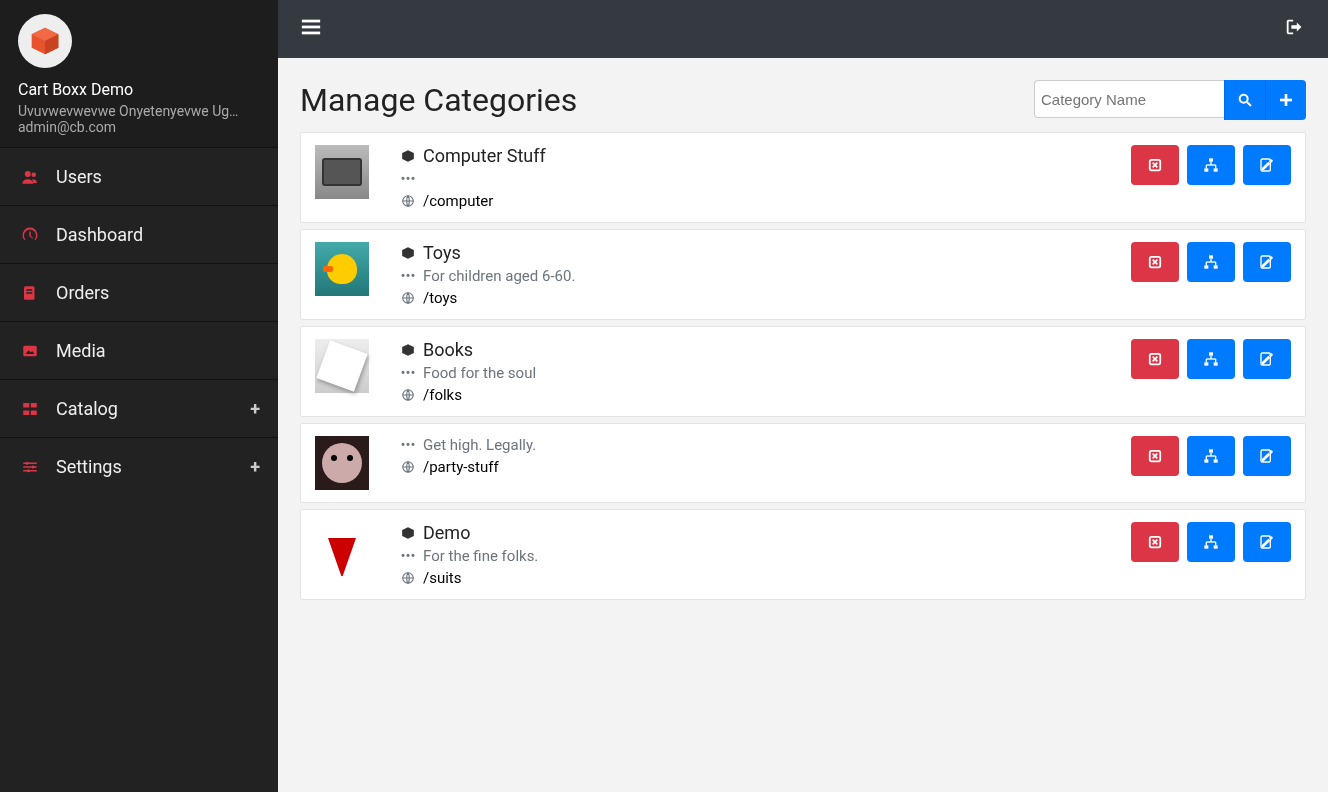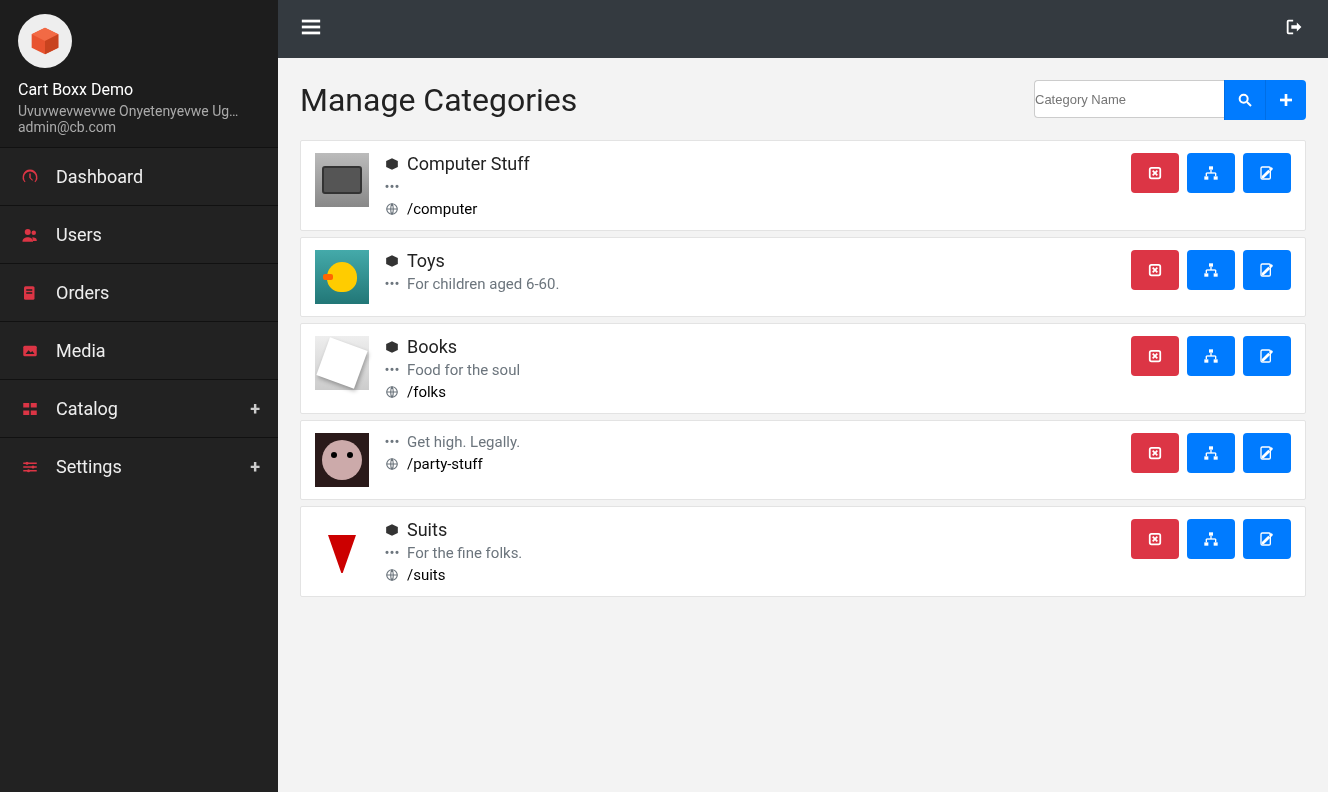--- a/index.html
+++ b/index.html
@@ -15,32 +15,32 @@
 .nav { list-style: none; }
 .nav-item { display: flex; align-items: center; padding: 18px 18px; border-top: 1px solid #111; cursor: pointer; font-size: 18px; color: #eee; position: relative; }
 .nav-icon { width: 24px; color: #dc3545; margin-right: 14px; display: inline-flex; align-items: center; justify-content: center; }
 .nav-label { flex: 1; }
 .nav-expand { color: #ccc; font-weight: bold; }
 .main { flex: 1; display: flex; flex-direction: column; background: #f3f3f3; }
 .topbar { height: 58px; background: #343a40; display: flex; align-items: center; padding: 0 22px; justify-content: space-between; }
 .hamburger { color: #fff; cursor: pointer; }
 .logout { color: #fff; cursor: pointer; }
 .content { padding: 22px; overflow: auto; flex: 1; }
-.page-head { display: flex; align-items: center; justify-content: space-between; margin-bottom: 20px; }
+.page-head { display: flex; align-items: center; justify-content: space-between; margin-bottom: 12px; }
 .page-title { font-size: 32px; font-weight: 400; color: #222; }
 .search-group { display: flex; }
-.search-input { height: 38px; width: 190px; border: 1px solid #ccc; border-right: none; border-radius: 4px 0 0 4px; padding: 0 0; font-size: 13px; outline: none; }
+.search-input { height: 38px; width: 190px; border: 1px solid #ccc; border-right: none; border-radius: 4px 0 0 4px; padding: 0 6px; font-size: 15px; outline: none; }
 .btn { height: 40px; min-width: 40px; padding: 0 12px; border: none; cursor: pointer; display: inline-flex; align-items: center; justify-content: center; color: #fff; }
 .btn-blue { background: #007bff; }
 .btn-red { background: #dc3545; }
 .search-btn { border-left: 1px solid rgba(0,0,0,0.1); }
 .search-btn.first { border-radius: 0; }
 .search-btn.last { border-radius: 0 4px 4px 0; }
 .cat-list { background: transparent; }
-.cat-row { background: #fff; border: 1px solid #e3e3e3; border-radius: 2px; padding: 12px 14px; display: flex; gap: 16px; margin-bottom: 6px; }
+.cat-row { background: #fff; border: 1px solid #e3e3e3; border-radius: 2px; padding: 12px 14px; display: flex; gap: 32px; margin-bottom: 6px; }
 .cat-thumb { width: 54px; height: 54px; background: #ddd; flex-shrink: 0; display: flex; align-items: center; justify-content: center; }
 .cat-thumb.t1 { background: linear-gradient(#bbb,#888); }
 .cat-thumb.t2 { background: linear-gradient(#4aa,#277); }
 .cat-thumb.t3 { background: linear-gradient(#eee,#ccc); }
 .cat-thumb.t4 { background: #2a1a1a; }
 .cat-thumb.t5 { background: #fff; }
 .cat-info { flex: 1; min-width: 0; }
 .cat-name { font-size: 18px; color: #222; margin-bottom: 4px; display: flex; align-items: center; gap: 8px; }
 .cat-desc { font-size: 15px; color: #6c757d; margin-bottom: 4px; white-space: nowrap; overflow: hidden; text-overflow: ellipsis; max-width: 340px; display: flex; align-items: center; gap: 8px; }
 .cat-slug { font-size: 15px; color: #000000; display: flex; align-items: center; gap: 8px; }
@@ -74,35 +74,35 @@
           </svg>
       </div>
       <div class="site-name">Cart Boxx Demo</div>
       <div class="user-name">Uvuvwevwevwe Onyetenyevwe Ug…</div>
       <div class="user-email">admin@cb.com</div>
     </div>
     <ul class="nav">
       <li class="nav-item">
         <span class="nav-icon">
             <svg width="18" height="18" viewBox="0 0 24 24" fill="currentColor">
-              <path d="M12 2a10 10 0 00-7 17l1-1a8 8 0 1112 0l1 1A10 10 0 0012 2zm0 5a1 1 0 011 1v5l3 3-1 1-4-4V8a1 1 0 011-1z"></path>
-            </svg>
-          </span>
-        <span class="nav-label">Dashboard</span>
-      </li>
-      <li class="nav-item">
-        <span class="nav-icon">
-            <svg width="18" height="18" viewBox="0 0 24 24" fill="currentColor">
               <circle cx="9" cy="8" r="4"></circle>
               <path d="M2 20c0-3 4-5 7-5s7 2 7 5v1H2z"></path>
               <circle cx="17" cy="9" r="3"></circle>
               <path d="M15 15c3 0 6 1 6 4v1h-5"></path>
             </svg>
           </span>
         <span class="nav-label">Users</span>
+      </li>
+      <li class="nav-item">
+        <span class="nav-icon">
+            <svg width="18" height="18" viewBox="0 0 24 24" fill="currentColor">
+              <path d="M12 2a10 10 0 00-7 17l1-1a8 8 0 1112 0l1 1A10 10 0 0012 2zm0 5a1 1 0 011 1v5l3 3-1 1-4-4V8a1 1 0 011-1z"></path>
+            </svg>
+          </span>
+        <span class="nav-label">Dashboard</span>
       </li>
       <li class="nav-item">
         <span class="nav-icon">
             <svg width="18" height="18" viewBox="0 0 24 24" fill="currentColor">
               <rect x="4" y="3" width="14" height="18" rx="2"></rect>
               <rect x="7" y="7" width="8" height="2" fill="#222"></rect>
               <rect x="7" y="11" width="8" height="2" fill="#222"></rect>
             </svg>
           </span>
         <span class="nav-label">Orders</span>
@@ -249,20 +249,29 @@
                   <svg width="14" height="14" viewBox="0 0 24 24" fill="#333">
                     <polygon points="12,2 22,7 22,17 12,22 2,17 2,7"></polygon>
                   </svg>
                 </span>
               <span>Toys</span>
             </div>
             <div class="cat-desc">
               <span class="muted-ico">•••</span>
               <span>For children aged 6-60.</span>
             </div>
+            <div class="cat-slug">
+              <span class="muted-ico">
+                  <svg width="14" height="14" viewBox="0 0 24 24" fill="none" stroke="#6c757d" stroke-width="2">
+                    <circle cx="12" cy="12" r="9"></circle>
+                    <path d="M3 12h18M12 3c3 3 3 15 0 18M12 3c-3 3-3 15 0 18"></path>
+                  </svg>
+                </span>
+              <span>/toys</span>
+            </div>
           </div>
           <div class="cat-actions">
             <button class="btn btn-red">
                 <svg width="14" height="14" viewBox="0 0 24 24" fill="none" stroke="currentColor" stroke-width="3">
                   <rect x="3" y="3" width="18" height="18" rx="3" fill="none"></rect>
                   <line x1="8" y1="8" x2="16" y2="16"></line>
                   <line x1="16" y1="8" x2="8" y2="16"></line>
                 </svg>
               </button>
             <button class="btn btn-blue">
@@ -395,21 +404,21 @@
               <div class="collar"></div>
               <div class="tie"></div>
             </div>
           <div class="cat-info">
             <div class="cat-name">
               <span class="muted-ico">
                   <svg width="14" height="14" viewBox="0 0 24 24" fill="#333">
                     <polygon points="12,2 22,7 22,17 12,22 2,17 2,7"></polygon>
                   </svg>
                 </span>
-              <span>Suits</span>
+              <span>Demo</span>
             </div>
             <div class="cat-desc">
               <span class="muted-ico">•••</span>
               <span>For the fine folks.</span>
             </div>
             <div class="cat-slug">
               <span class="muted-ico">
                   <svg width="14" height="14" viewBox="0 0 24 24" fill="none" stroke="#6c757d" stroke-width="2">
                     <circle cx="12" cy="12" r="9"></circle>
                     <path d="M3 12h18M12 3c3 3 3 15 0 18M12 3c-3 3-3 15 0 18"></path>

